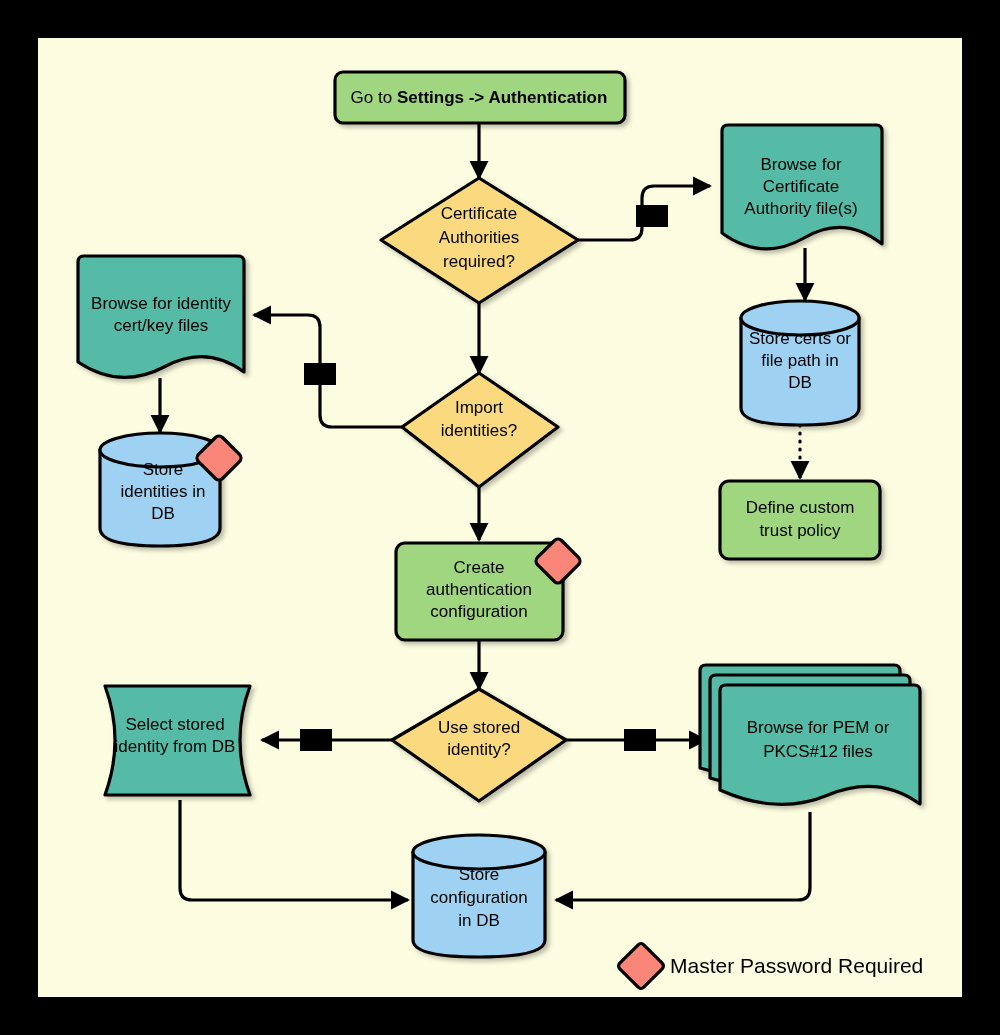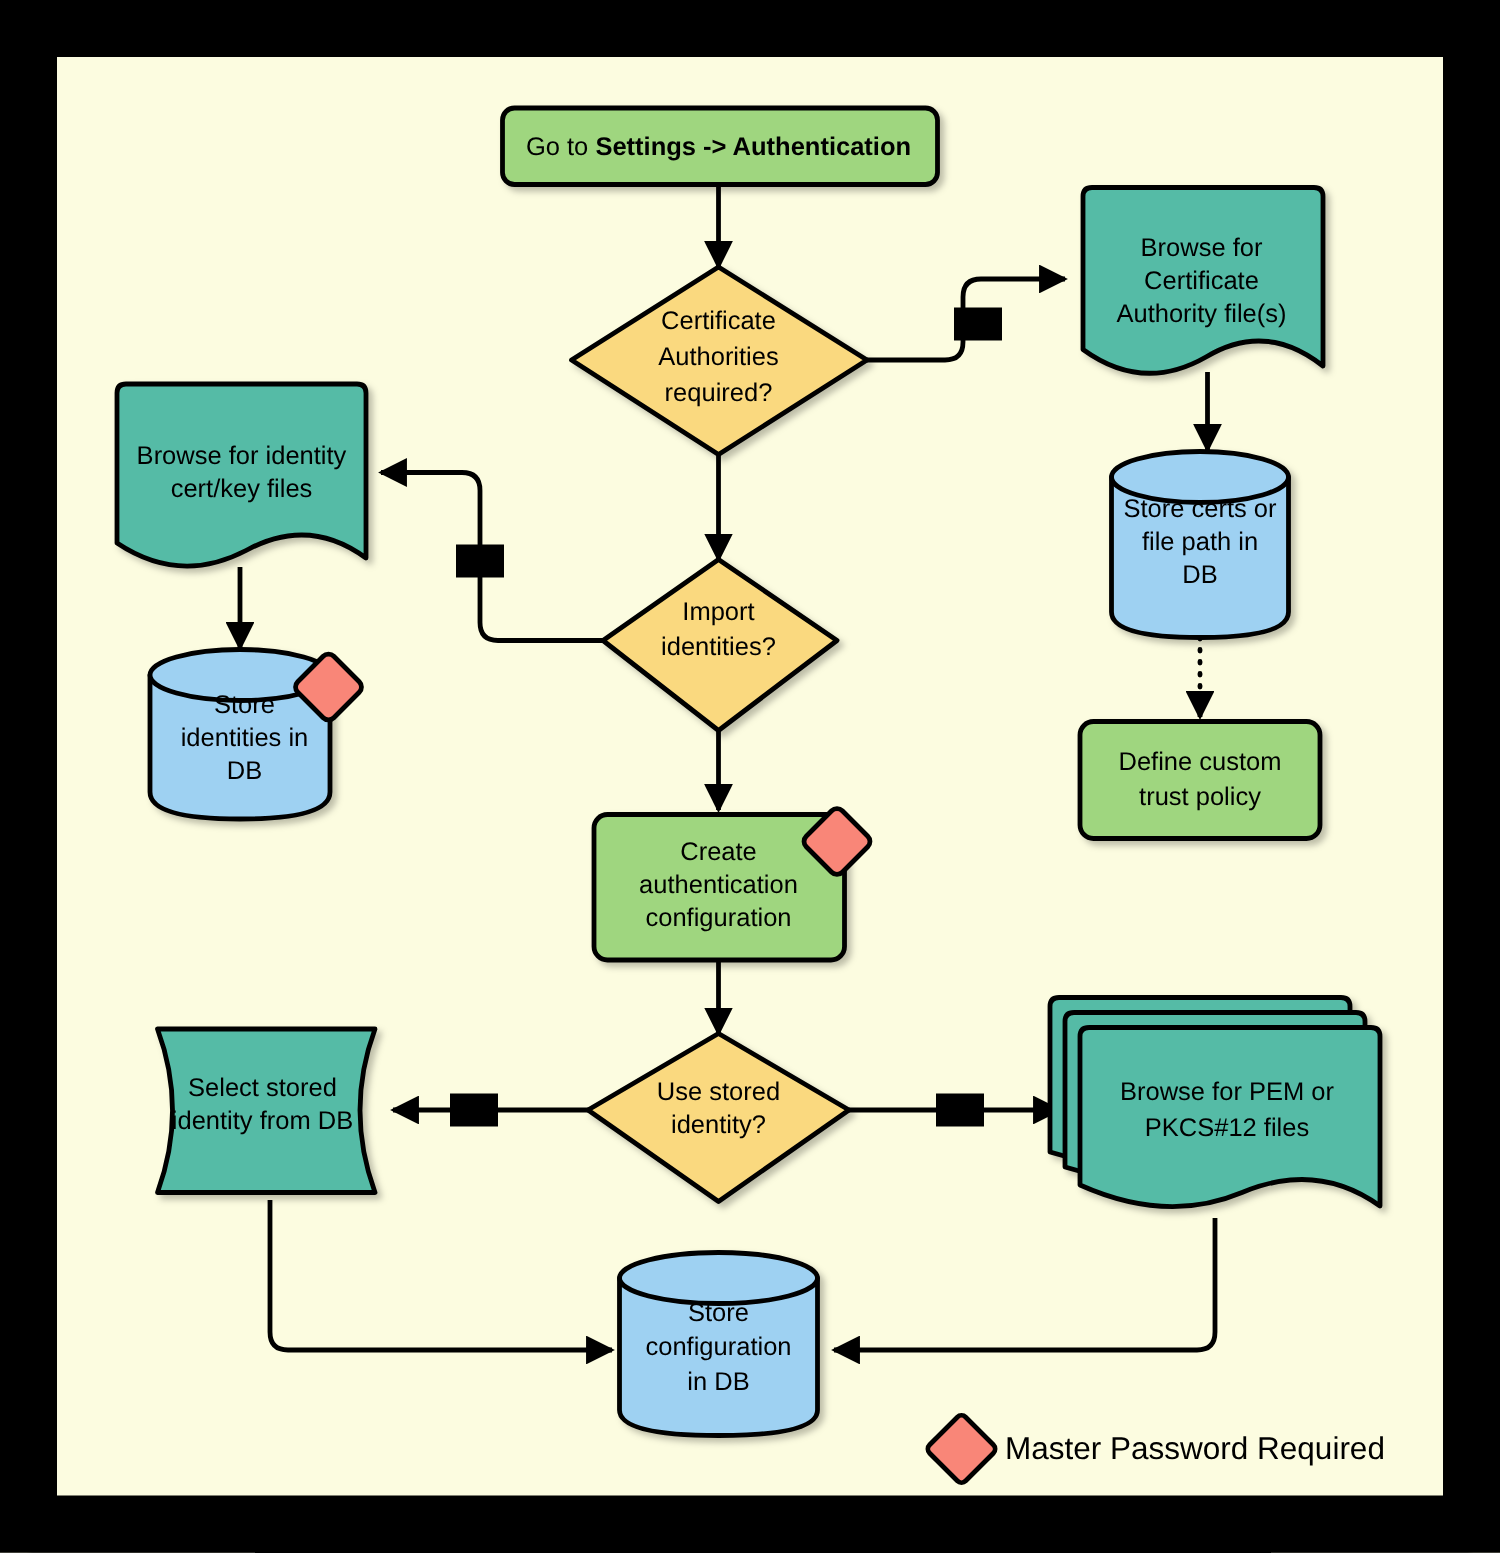--- a/index.html
+++ b/index.html
@@ -11,21 +11,20 @@
     width: 1000px;
     height: 1035px;
     font-family: "Liberation Sans", sans-serif;
     overflow: hidden;
   }
   #stage {
     position: relative;
     width: 1000px;
     height: 1035px;
     background: #000000;
-    border-radius: 22px;
   }
   #canvas {
     position: absolute;
     left: 38px;
     top: 38px;
     width: 924px;
     height: 959px;
     background: #fcfce0;
     box-shadow: 3px 3px 4px rgba(0,0,0,0.35);
   }

